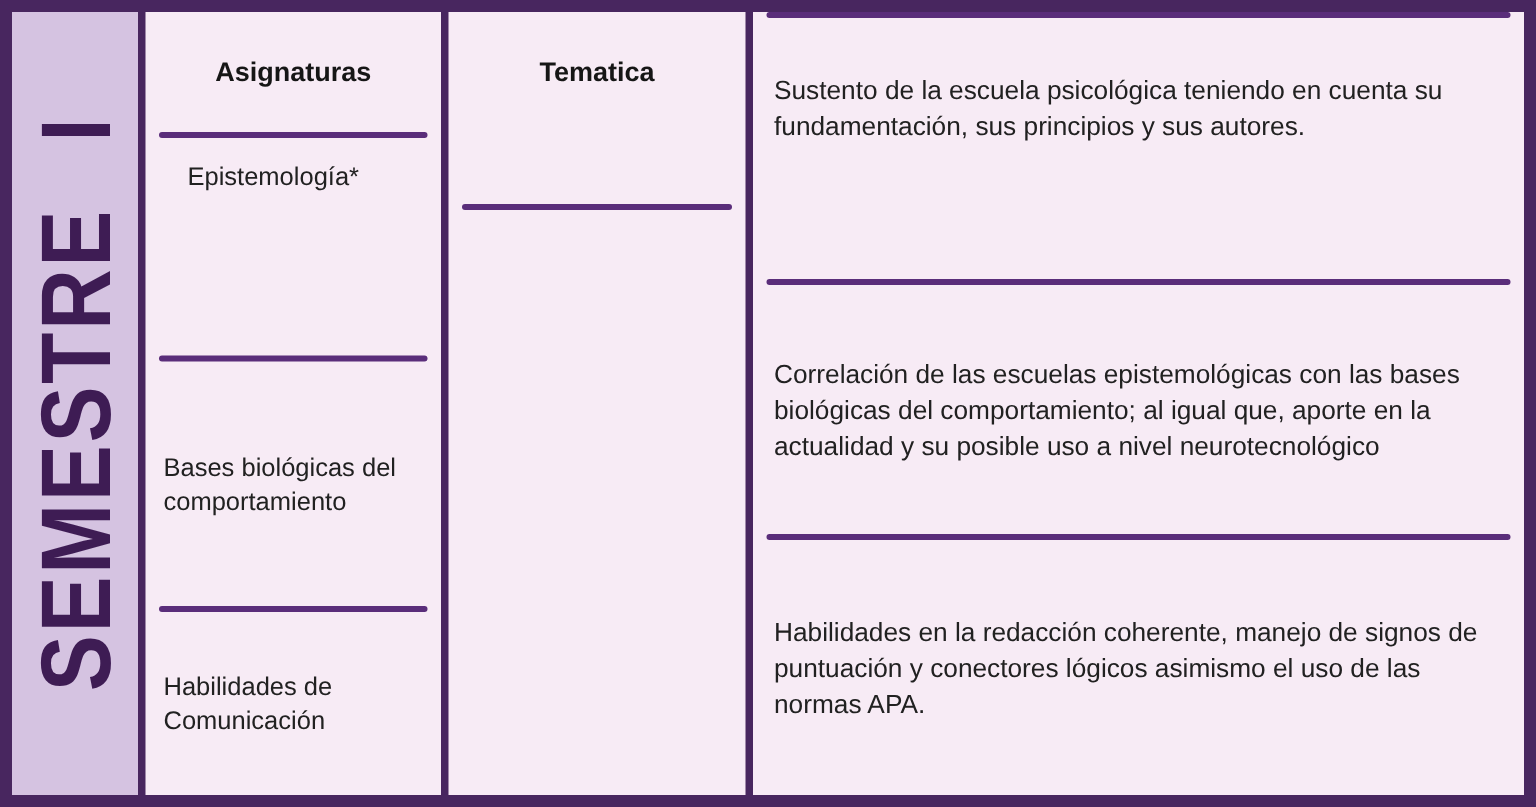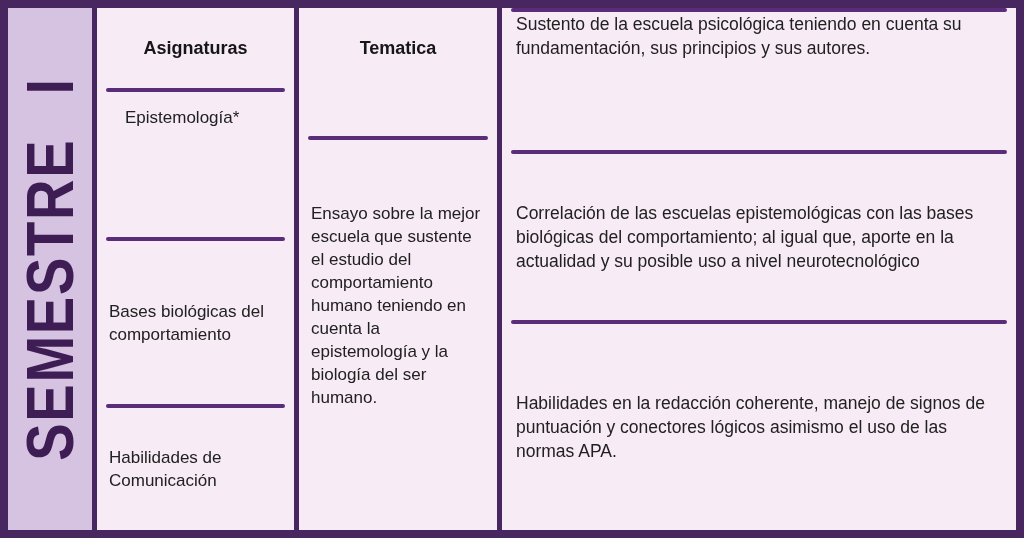--- a/index.html
+++ b/index.html
@@ -79,21 +79,21 @@
   
   .c12-r1 { flex: 0 0 145px; padding-top: 14px; padding-left: 28px; }
   .c12-r2 { flex: 0 0 163px; display: flex; align-items: center; }
   .c12-r3 { flex: 1 1 auto;  display: flex; align-items: center; }
   .center-h { justify-content: center; text-align: center; }
 
   
   .c3-r1 { flex: 1 1 auto; padding-top: 14px; padding-right: 8px; }
 
   
-  .c4-r1 { flex: 0 0 138px; padding-top: 22px; }
+  .c4-r1 { flex: 0 0 138px; padding-top: 22px; margin-top: 36px; }
   .c4-r2 { flex: 0 0 166px; display: flex; align-items: center; }
   .c4-r3 { flex: 1 1 auto; padding-top: 5px; display: flex; align-items: center; }
 </style>
 </head>
 <body>
 
 <div class="frame">
 
   <div class="band">
     <div class="band-label">
@@ -119,23 +119,20 @@
       <span>Habilidades de Comunicación</span>
     </div>
   </div>
 
 
   <div class="col col-3">
     <div class="col-header">
       <span>Tematica</span>
     </div>
     <div class="hrule"></div>
-    <div class="cell c3-r1">
-      <span>Ensayo sobre la mejor escuela que sustente el estudio del comportamiento humano teniendo en cuenta la epistemología y la biología del ser humano.</span>
-    </div>
   </div>
 
   <div class="col col-4">
     <div class="hrule"></div>
     <div class="cell c4-r1">
       <span>Sustento de la escuela psicológica teniendo en cuenta su fundamentación, sus principios y sus autores.</span>
     </div>
     <div class="hrule"></div>
     <div class="cell c4-r2">
       <span>Correlación de las escuelas epistemológicas con las bases biológicas del comportamiento; al igual que, aporte en la actualidad y su posible uso a nivel neurotecnológico</span>

